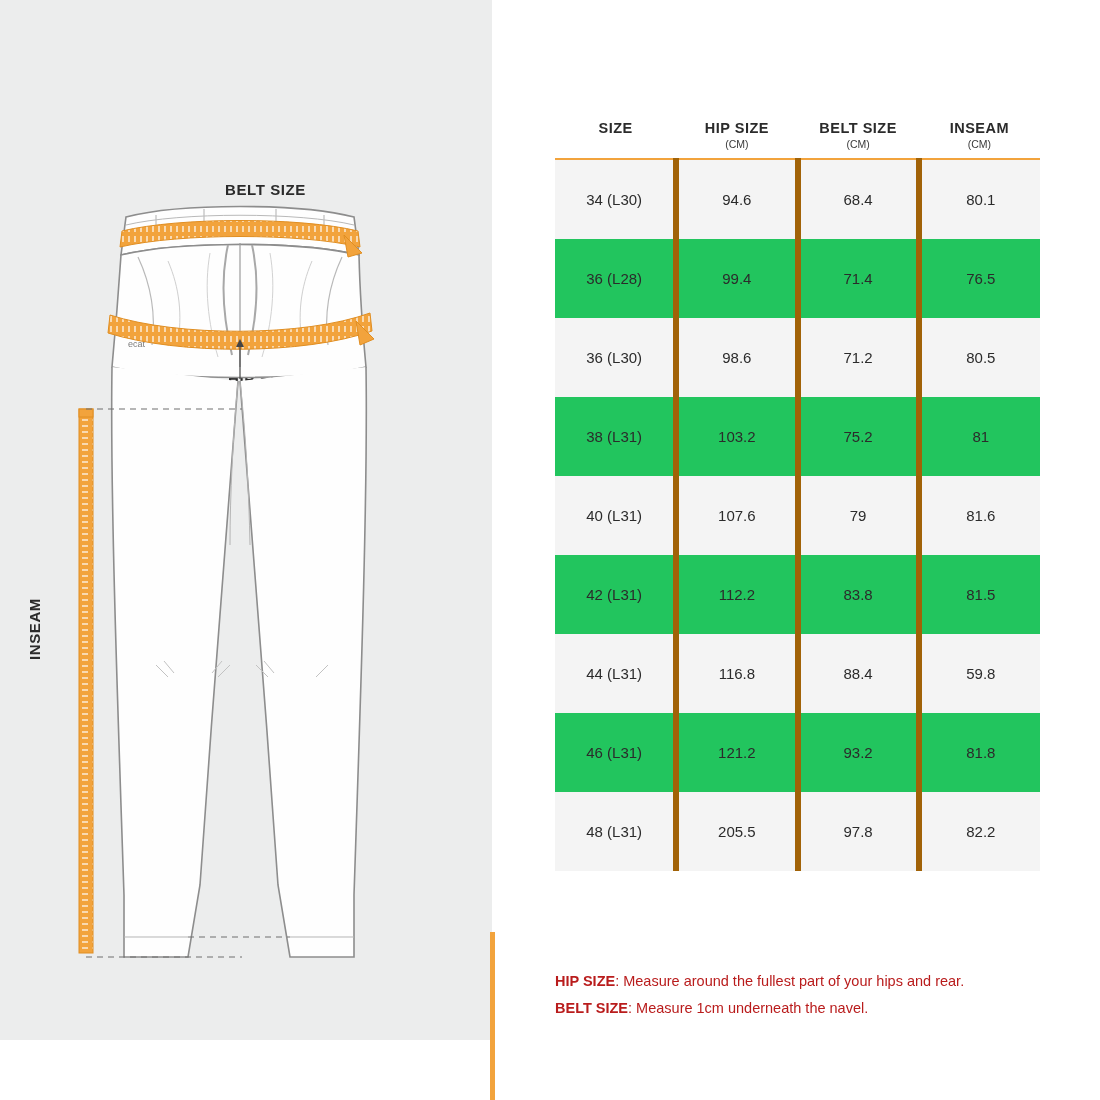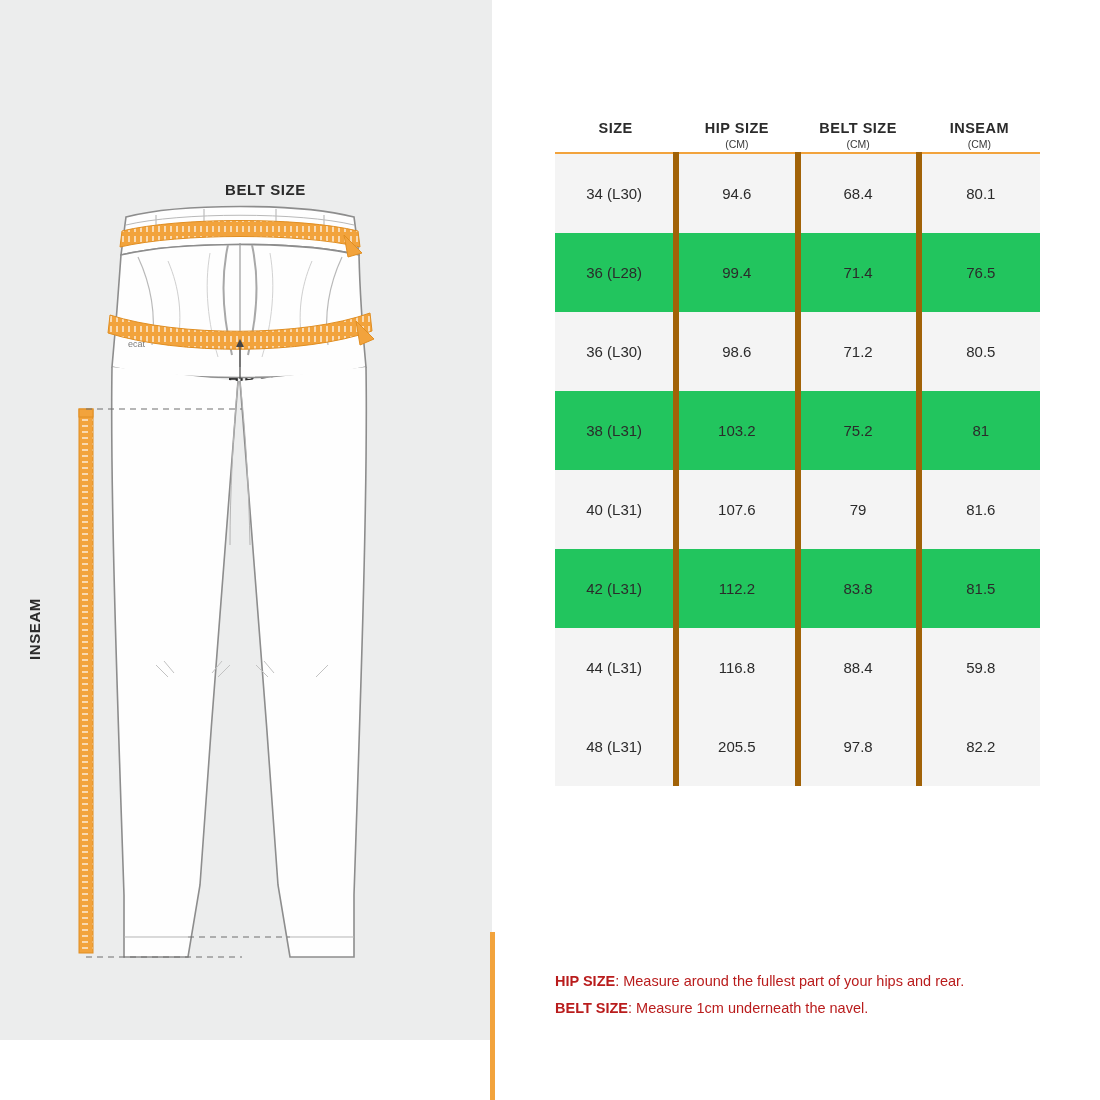--- a/index.html
+++ b/index.html
@@ -75,21 +75,21 @@
     top: 120px;
     width: 485px;
     border-collapse: collapse;
     table-layout: fixed;
   }
   table.size-table th {
     font-size: 14.5px;
     font-weight: bold;
     letter-spacing: 0.5px;
     color: #2b2b2b;
-    padding: 0 0 2px 0;
+    padding: 0 0 8px 0;
     vertical-align: top;
     text-align: center;
   }
   th .unit {
     display: block;
     font-size: 10.5px;
     font-weight: normal;
     letter-spacing: 0;
     margin-top: 2px;
     color: #3a3a3a;
@@ -263,20 +263,26 @@
           <td>112.2</td>
           <td>83.8</td>
           <td>81.5</td>
         </tr>
         <tr class="odd">
           <td>44 (L31)</td>
           <td>116.8</td>
           <td>88.4</td>
           <td>59.8</td>
         </tr>
+        <tr class="even">
+          <td>46 (L31)</td>
+          <td>121.2</td>
+          <td>93.2</td>
+          <td>81.8</td>
+        </tr>
         <tr class="odd">
           <td>48 (L31)</td>
           <td>205.5</td>
           <td>97.8</td>
           <td>82.2</td>
         </tr>
       </tbody>
     </table>
 
     <div id="notes">

